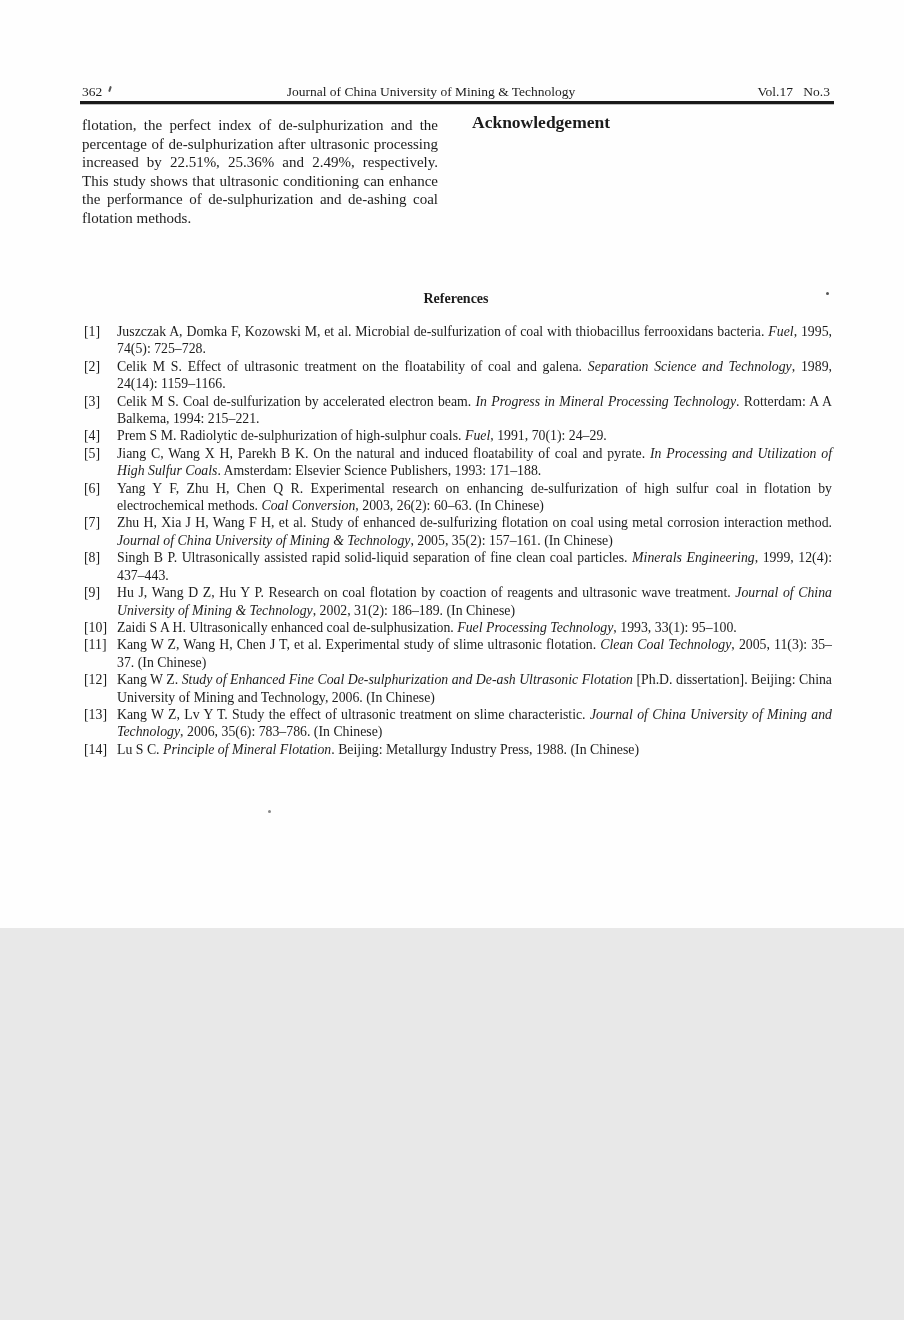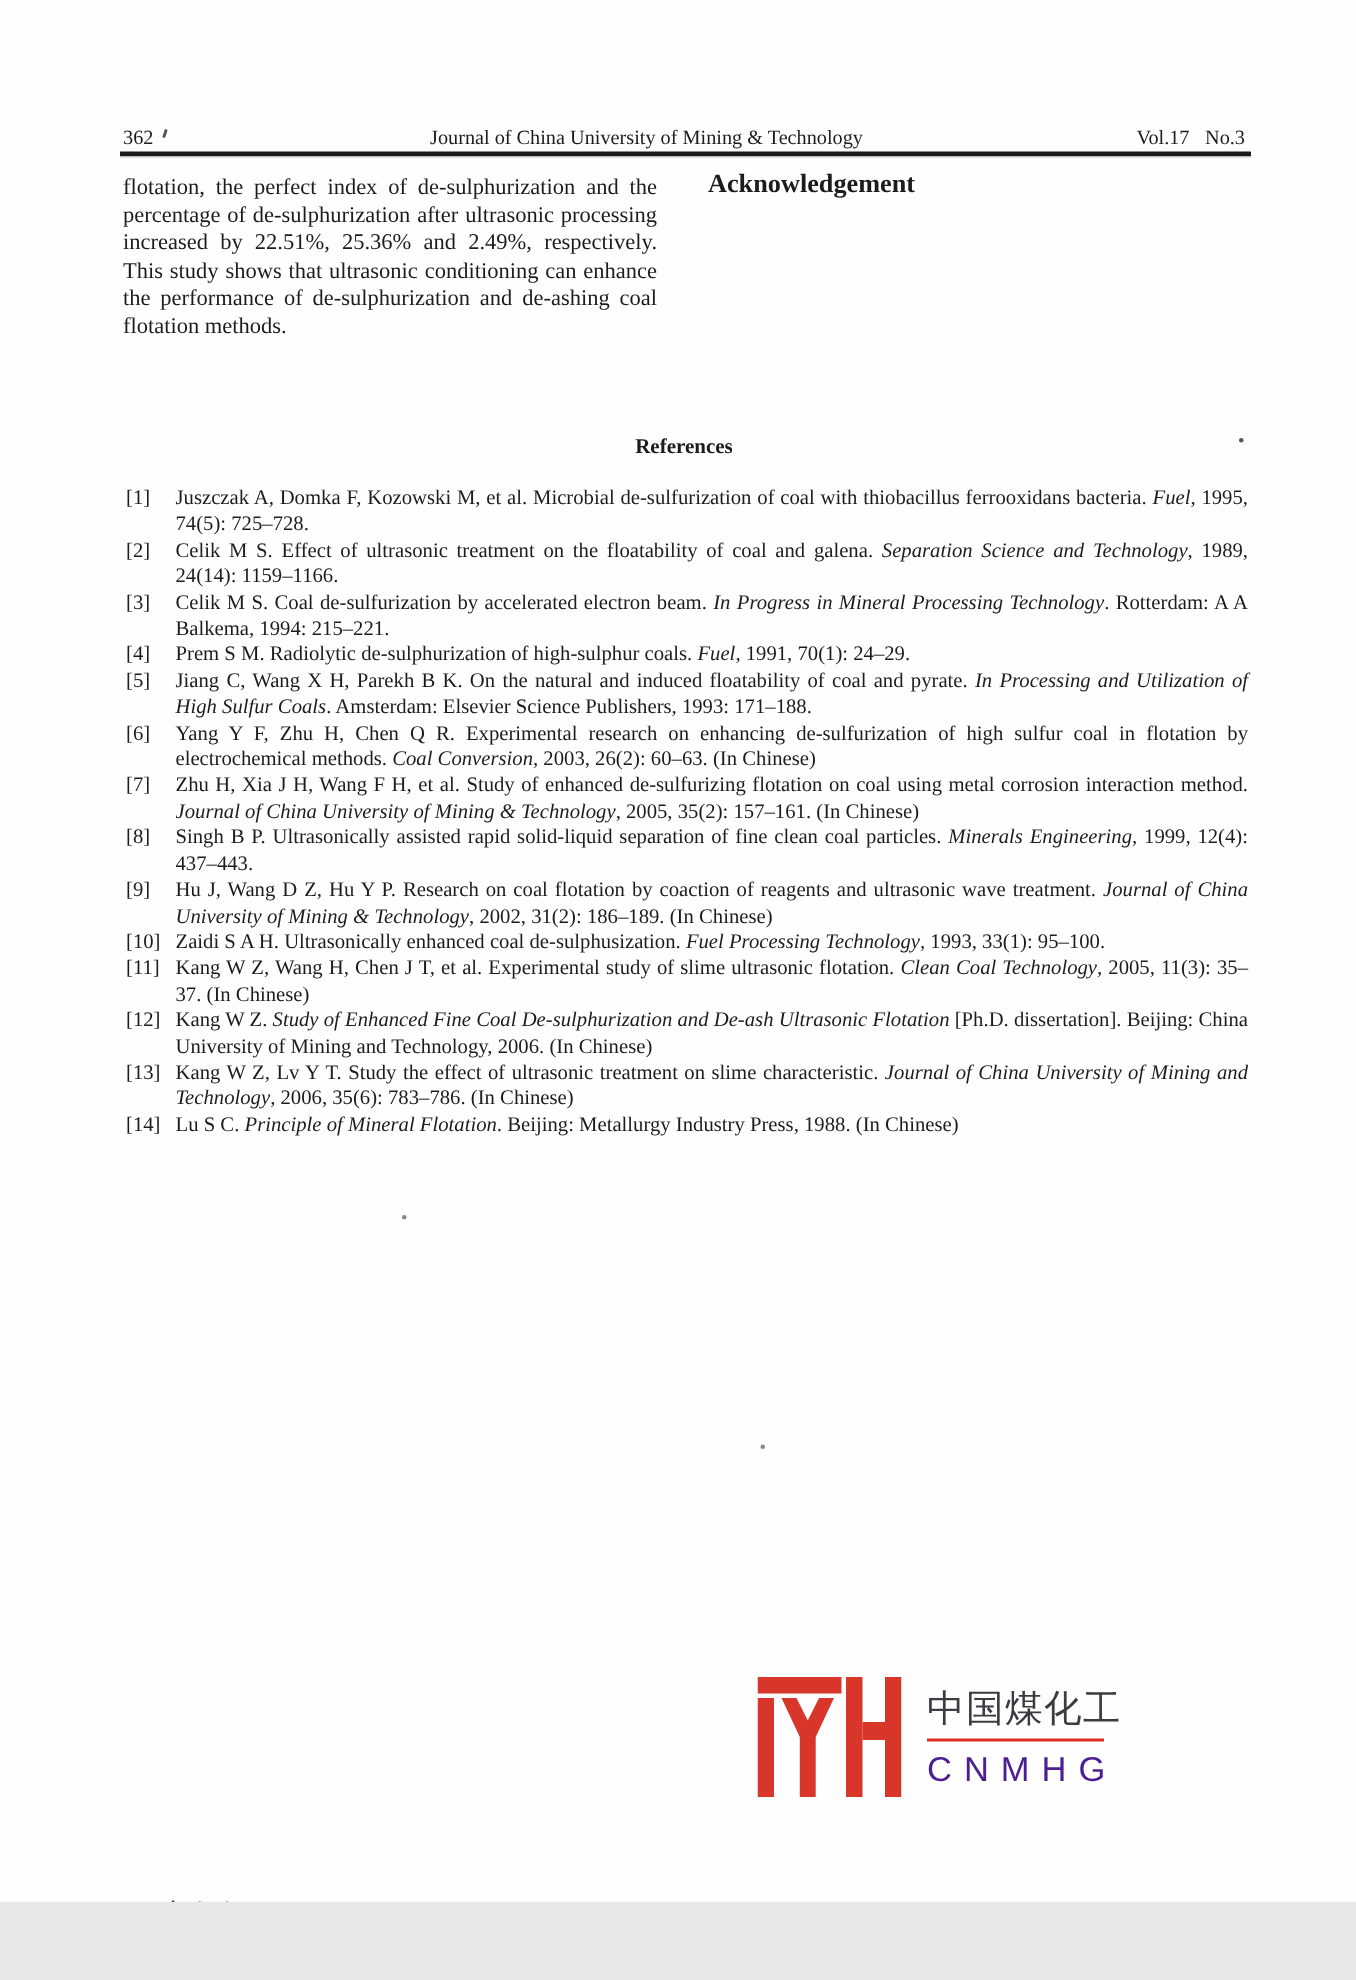--- a/index.html
+++ b/index.html
@@ -1,18 +1,18 @@
 <!DOCTYPE html>
 <html><head>
 <meta charset="utf-8">
 <style>
   * { margin:0; padding:0; box-sizing:border-box; }
   html,body { background:#e8e8e8; }
   .page {
-    position:relative; width:904px; height:1268px; margin:0 auto;
+    position:relative; width:904px; height:928px; margin:0 auto;
     background:#fefefe; overflow:hidden; color:#1c1c1c;
     font-family:"Liberation Serif", serif;
   }
   
   .header {
     position:absolute; left:82px; right:74px; top:84px;
     display:flex; align-items:baseline; font-size:13.5px;
   }
   .hdr-page { width:60px; text-align:left; }
   .hdr-title { flex:1; text-align:center; }

